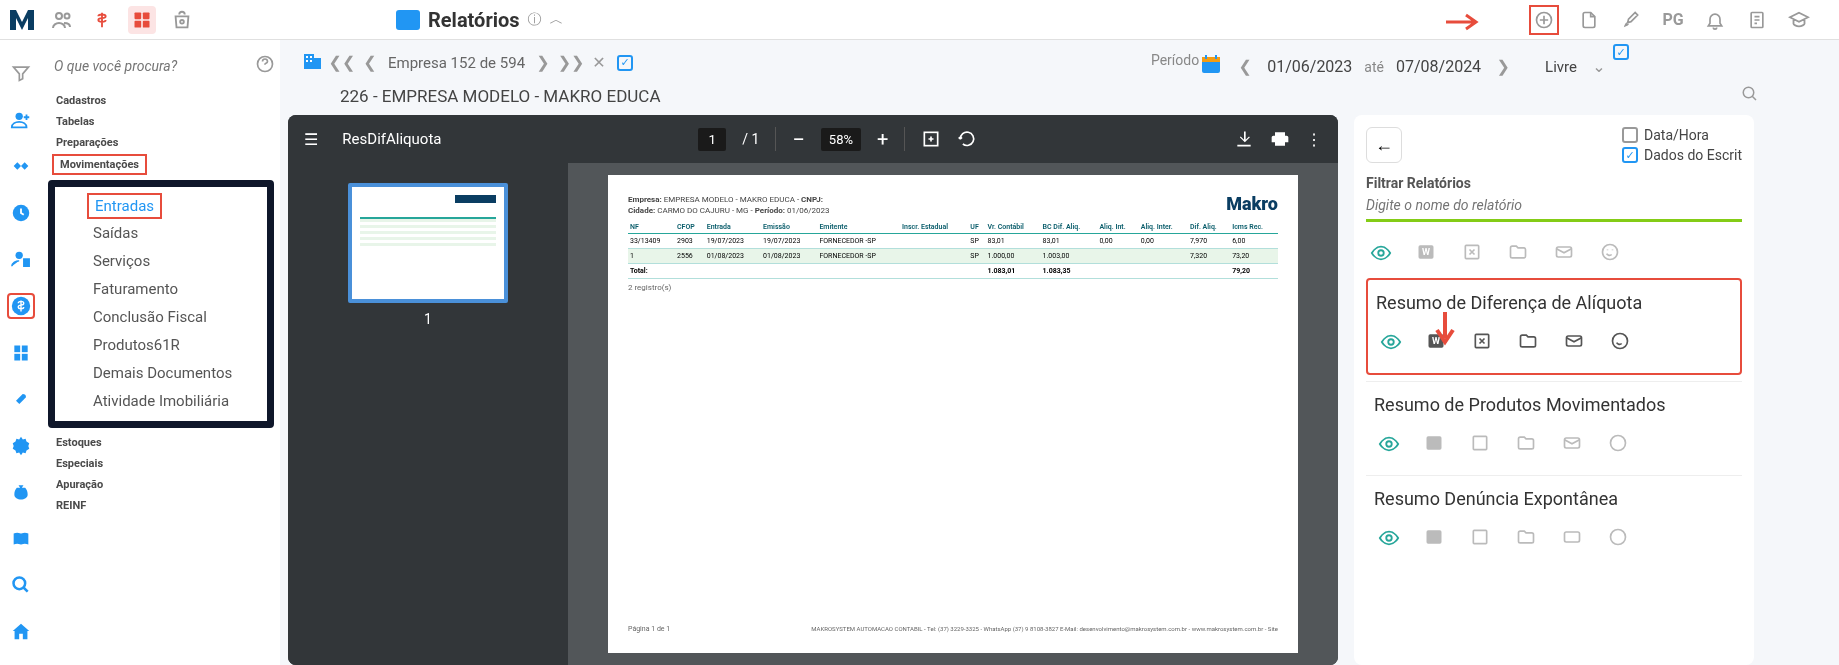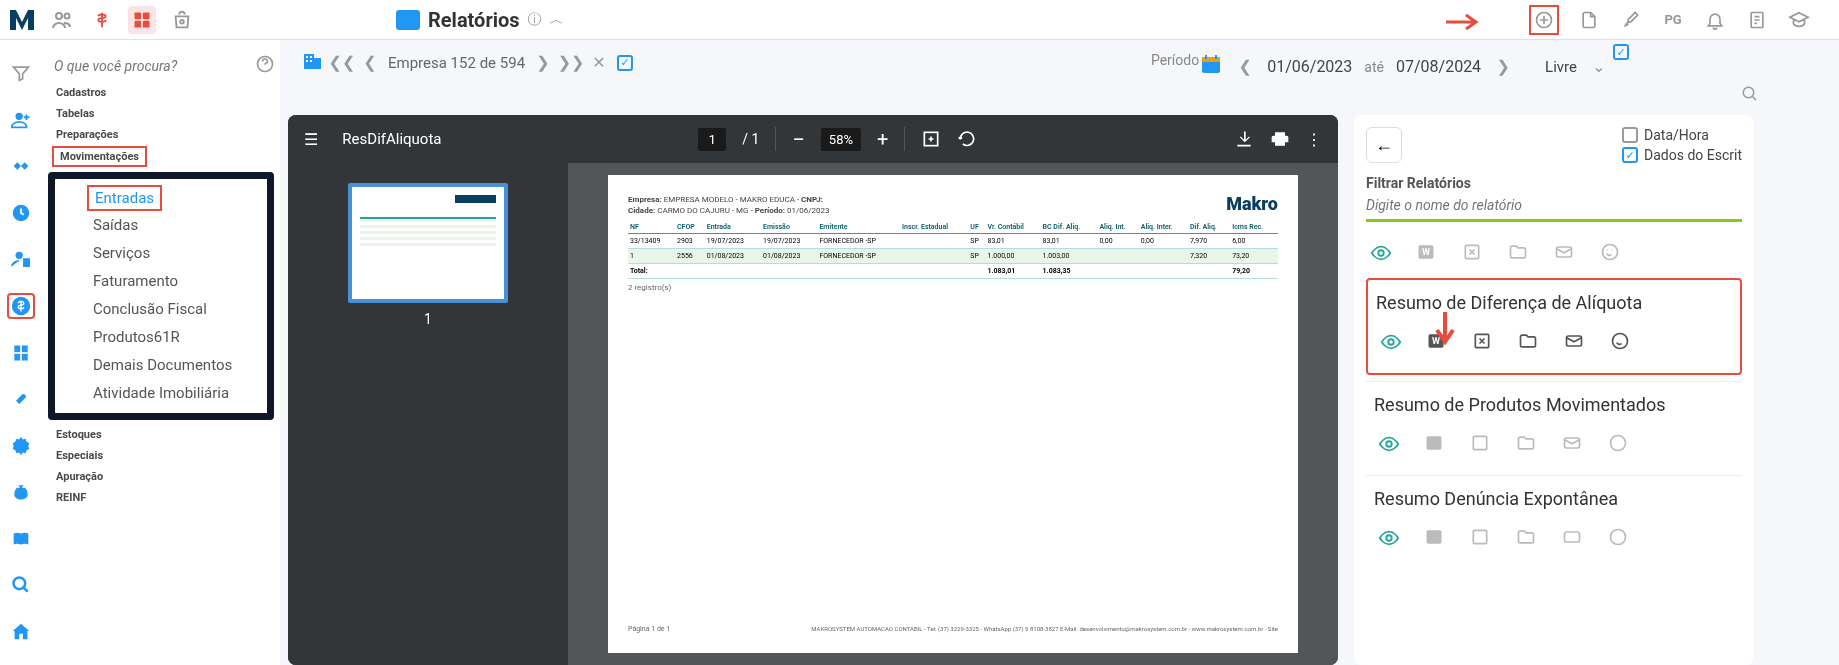--- a/index.html
+++ b/index.html
@@ -126,20 +126,21 @@
     .menu-sidebar {
       width: 238px;
       background: #fff;
       padding: 10px 0;
     }
     .search-area {
       display: flex;
       align-items: center;
       padding: 4px 12px;
       gap: 23px;
+      margin-bottom: 8px;
     }
     .search-input {
       border: none;
       font-size: 14px;
       color: #999;
       font-style: italic;
       flex: 1;
       outline: none;
     }
     .menu-item {
@@ -588,21 +589,21 @@
       <svg width="20" height="20" viewBox="0 0 24 24" fill="none" stroke="currentColor" stroke-width="2">
           <path d="M14 3H7a2 2 0 00-2 2v14a2 2 0 002 2h10a2 2 0 002-2V8l-5-5z"></path>
           <path d="M14 3v5h5"></path>
         </svg>
     </div>
     <div class="right-icon">
       <svg width="20" height="20" viewBox="0 0 24 24" fill="none" stroke="currentColor" stroke-width="2">
           <path d="M18 4l2 2-8 8-4 1 1-4 8-8zM8 15c-2 1-3 4-3 4s3-1 4-3"></path>
         </svg>
     </div>
-    <div class="right-icon" style="font-weight:700;font-size:13px;">PG</div>
+    <div class="right-icon" style="font-weight:700;font-size:16px;">PG</div>
     <div class="right-icon">
       <svg width="20" height="20" viewBox="0 0 24 24" fill="none" stroke="currentColor" stroke-width="2">
           <path d="M18 16v-5a6 6 0 10-12 0v5l-2 3h16l-2-3zM10 21a2 2 0 004 0"></path>
         </svg>
     </div>
     <div class="right-icon">
       <svg width="20" height="20" viewBox="0 0 24 24" fill="none" stroke="currentColor" stroke-width="2">
           <rect x="5" y="3" width="14" height="18" rx="1"></rect>
           <path d="M9 8h6M9 12h6M9 16h3"></path>
         </svg>
@@ -738,20 +739,21 @@
       </span>
       <span class="nav-icon">❮❮</span>
       <span class="nav-icon">❮</span>
       <span class="company-count">Empresa 152 de 594</span>
       <span class="nav-icon">❯</span>
       <span class="nav-icon">❯❯</span>
       <span class="nav-icon">✕</span>
       <span class="checkbox-blue">✓</span>
     </div>
     <div style="display:flex;align-items:center;padding:0 12px 8px 48px;">
+      <span class="company-name">226 - EMPRESA MODELO - MAKRO EDUCA</span>
       <span class="search-icon-right">
         <svg width="18" height="18" viewBox="0 0 24 24" fill="none" stroke="currentColor" stroke-width="2">
             <circle cx="10" cy="10" r="7"></circle>
             <path d="M15 15l5 5"></path>
           </svg>
       </span>
     </div>
 
     <div class="period-area">
       <span class="period-label">Período</span>

